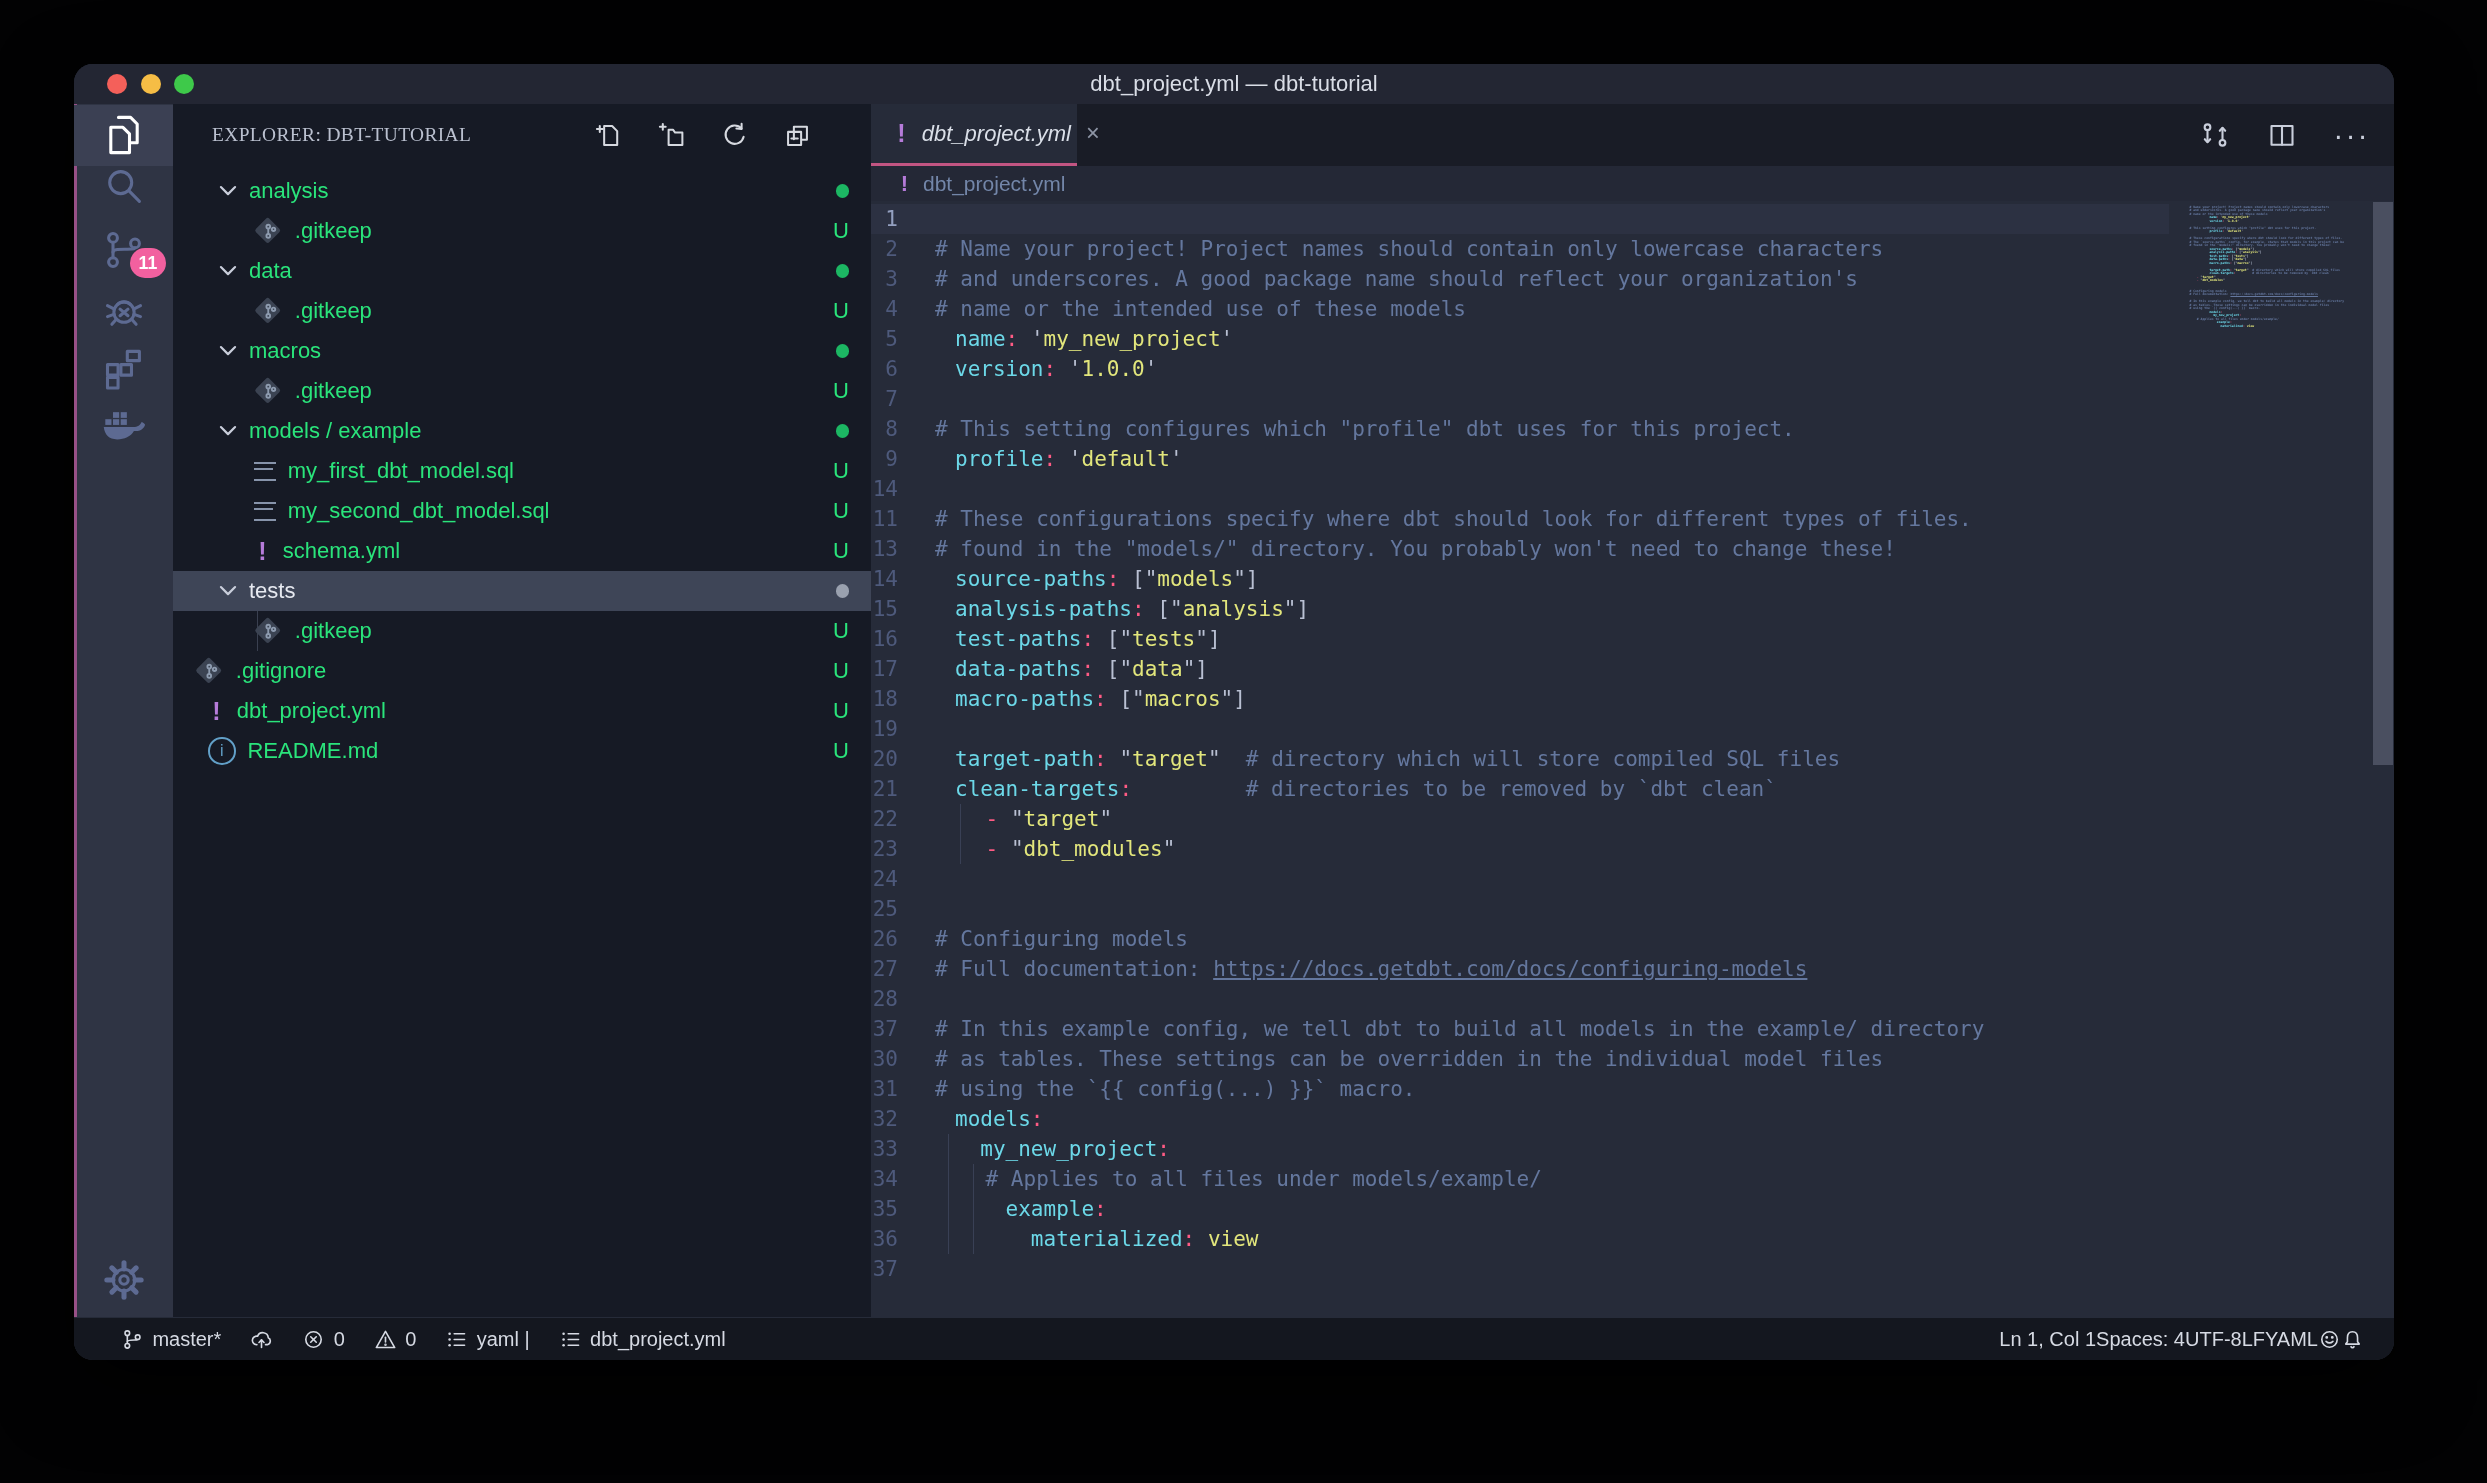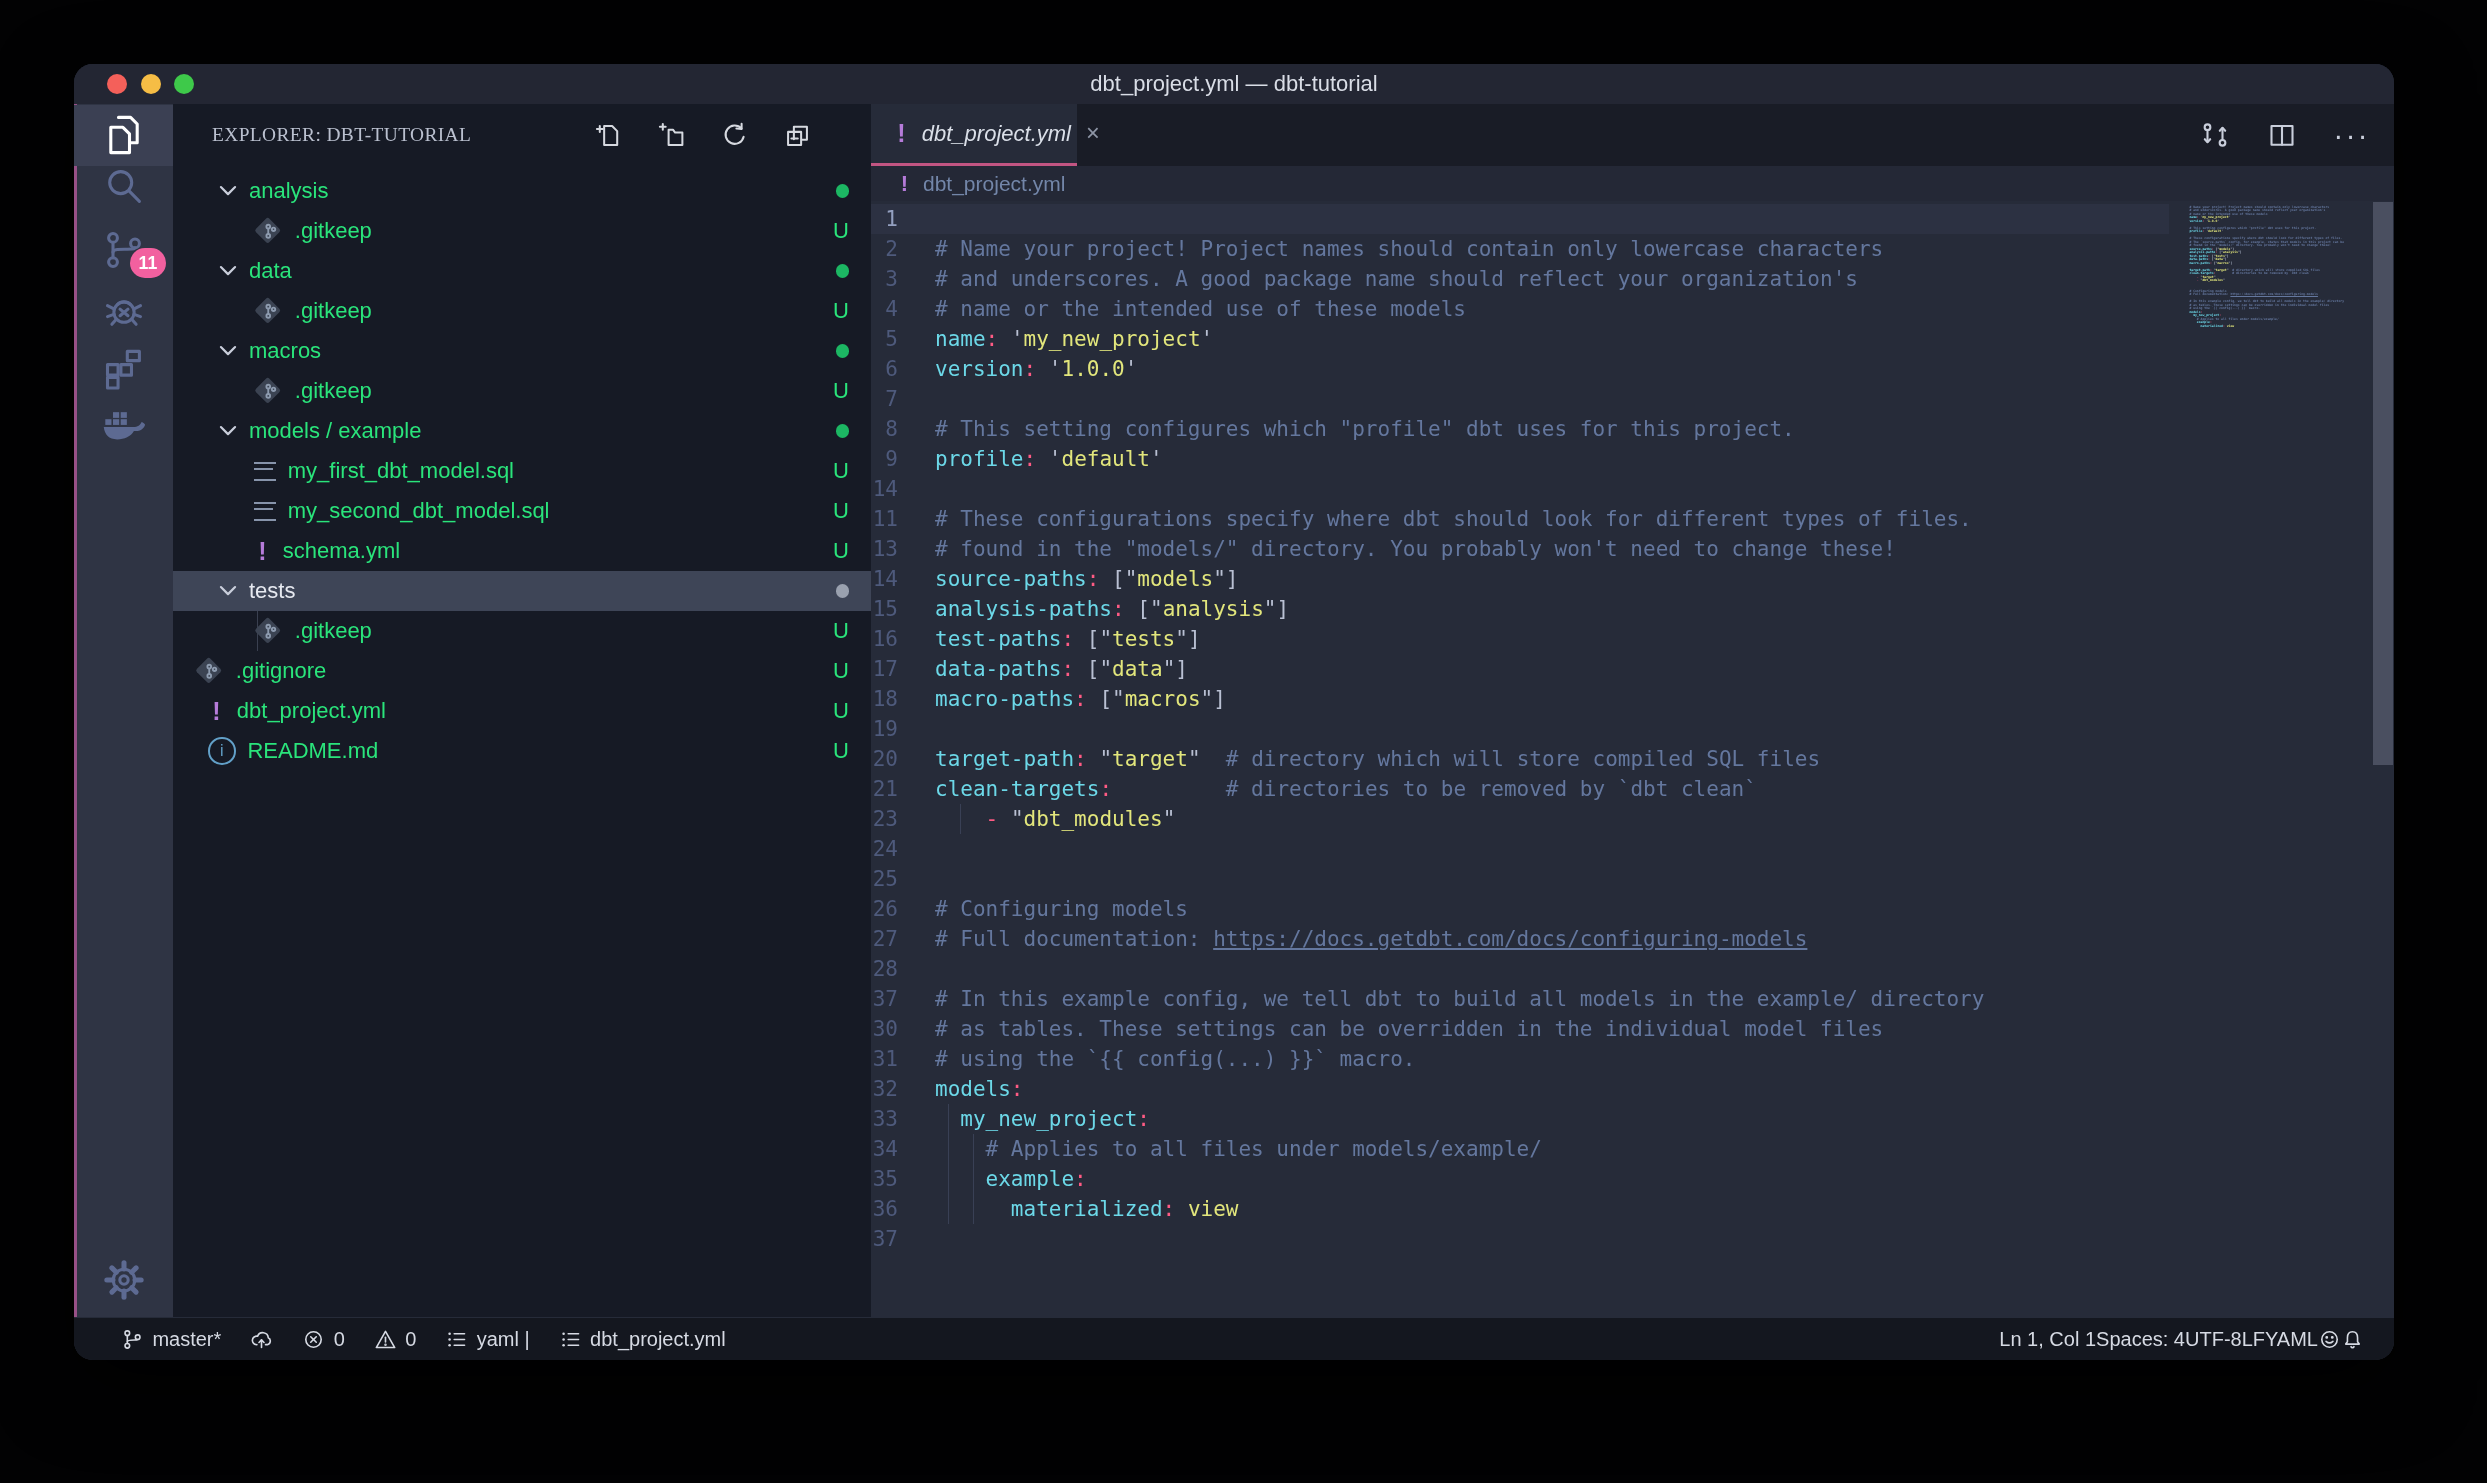--- a/index.html
+++ b/index.html
@@ -62,21 +62,21 @@
   .breadcrumb .warn{margin-left:25px;font-size:22px;}
   .breadcrumb .btxt{color:#7386a9;font-size:21px;margin-left:10px;}
   .codearea{position:absolute;left:0;top:98px;right:0;bottom:0;overflow:hidden;}
   .lines{position:absolute;left:0;top:1.7px;right:226px;font-family:"DejaVu Sans Mono",monospace;font-size:21px;}
   .ln{position:relative;height:30px;line-height:30px;white-space:pre;}
   .ln .num{position:absolute;left:0;width:27px;text-align:right;color:#4e5a7c;}
   .ln.cur{background:#2c3142;}
   .ln.cur .num{color:#94a0c0;}
   .ln .lc{position:absolute;left:64px;white-space:pre;}
   .guide{position:absolute;top:0;bottom:0;width:0.8px;background:#394055;}
-  .t-cm{color:#64779e;} .t-k{color:#6cd8e8;} .t-p{color:#ff5b84;} .t-s{color:#e2e67c;}
+  .t-cm{color:#64779e;} .t-k{color:#6cd8e8;margin-left:20px;} .t-p{color:#ff5b84;} .t-s{color:#e2e67c;}
   .t-q{color:#b9c0d3;} .t-pl{color:#c7cdd9;} .t-lnk{color:#64779e;text-decoration:underline;}
   
   .minimap{position:absolute;right:23.6px;top:0;width:202px;bottom:0;overflow:hidden;
            font-family:"DejaVu Sans Mono",monospace;font-size:3.1px;font-weight:bold;}
   .minimap .ln{height:3.5px;line-height:3.5px;}
   .minimap .lc{left:20px;}
   .scrollbar{position:absolute;right:0;top:0;width:23.6px;bottom:0;}
   .thumb{position:absolute;left:1.7px;right:1.7px;top:0;height:563px;background:#4a4f60;}
   
   .statusbar{position:absolute;left:0;top:1254px;width:2320px;height:42px;background:#14171f;color:#d6dae3;font-size:20px;}
@@ -434,20 +434,21 @@
               <div class="ln"><span class="num">11</span><span class="lc"><span class="t-cm"># These configurations specify where dbt should look for different types of files.</span></span></div>
               <div class="ln"><span class="num">13</span><span class="lc"><span class="t-cm"># found in the "models/" directory. You probably won't need to change these!</span></span></div>
               <div class="ln"><span class="num">14</span><span class="lc"><span class="t-k">source-paths</span><span class="t-p">:</span><span class="t-pl"> </span><span class="t-q">["</span><span class="t-s">models</span><span class="t-q">"]</span></span></div>
               <div class="ln"><span class="num">15</span><span class="lc"><span class="t-k">analysis-paths</span><span class="t-p">:</span><span class="t-pl"> </span><span class="t-q">["</span><span class="t-s">analysis</span><span class="t-q">"]</span></span></div>
               <div class="ln"><span class="num">16</span><span class="lc"><span class="t-k">test-paths</span><span class="t-p">:</span><span class="t-pl"> </span><span class="t-q">["</span><span class="t-s">tests</span><span class="t-q">"]</span></span></div>
               <div class="ln"><span class="num">17</span><span class="lc"><span class="t-k">data-paths</span><span class="t-p">:</span><span class="t-pl"> </span><span class="t-q">["</span><span class="t-s">data</span><span class="t-q">"]</span></span></div>
               <div class="ln"><span class="num">18</span><span class="lc"><span class="t-k">macro-paths</span><span class="t-p">:</span><span class="t-pl"> </span><span class="t-q">["</span><span class="t-s">macros</span><span class="t-q">"]</span></span></div>
               <div class="ln"><span class="num">19</span><span class="lc"></span></div>
               <div class="ln"><span class="num">20</span><span class="lc"><span class="t-k">target-path</span><span class="t-p">:</span><span class="t-pl"> </span><span class="t-q">"</span><span class="t-s">target</span><span class="t-q">"</span><span class="t-pl">  </span><span class="t-cm"># directory which will store compiled SQL files</span></span></div>
               <div class="ln"><span class="num">21</span><span class="lc"><span class="t-k">clean-targets</span><span class="t-p">:</span><span class="t-pl">         </span><span class="t-cm"># directories to be removed by `dbt clean`</span></span></div>
+              <div class="ln"><i class="guide" style="left: calc(2ch + 64px);"></i><span class="num">22</span><span class="lc"><span class="t-pl">    </span><span class="t-p">-</span><span class="t-pl"> </span><span class="t-q">"</span><span class="t-s">target</span><span class="t-q">"</span></span></div>
               <div class="ln"><i class="guide" style="left: calc(2ch + 64px);"></i><span class="num">23</span><span class="lc"><span class="t-pl">    </span><span class="t-p">-</span><span class="t-pl"> </span><span class="t-q">"</span><span class="t-s">dbt_modules</span><span class="t-q">"</span></span></div>
               <div class="ln"><span class="num">24</span><span class="lc"></span></div>
               <div class="ln"><span class="num">25</span><span class="lc"></span></div>
               <div class="ln"><span class="num">26</span><span class="lc"><span class="t-cm"># Configuring models</span></span></div>
               <div class="ln"><span class="num">27</span><span class="lc"><span class="t-cm"># Full documentation: </span><span class="t-lnk">https://docs.getdbt.com/docs/configuring-models</span></span></div>
               <div class="ln"><span class="num">28</span><span class="lc"></span></div>
               <div class="ln"><span class="num">37</span><span class="lc"><span class="t-cm"># In this example config, we tell dbt to build all models in the example/ directory</span></span></div>
               <div class="ln"><span class="num">30</span><span class="lc"><span class="t-cm"># as tables. These settings can be overridden in the individual model files</span></span></div>
               <div class="ln"><span class="num">31</span><span class="lc"><span class="t-cm"># using the `{{ config(...) }}` macro.</span></span></div>
               <div class="ln"><span class="num">32</span><span class="lc"><span class="t-k">models</span><span class="t-p">:</span></span></div>

